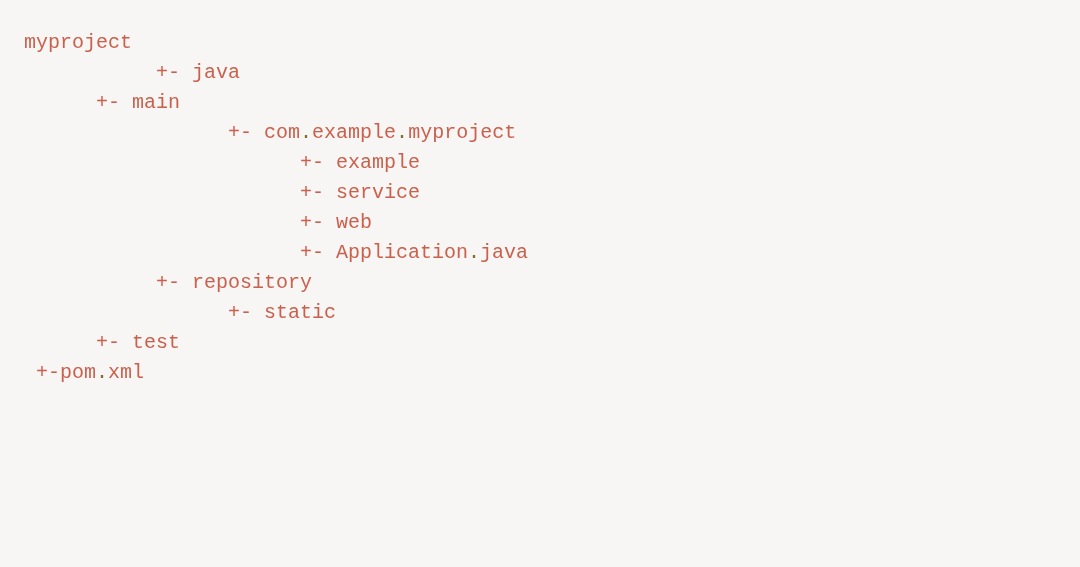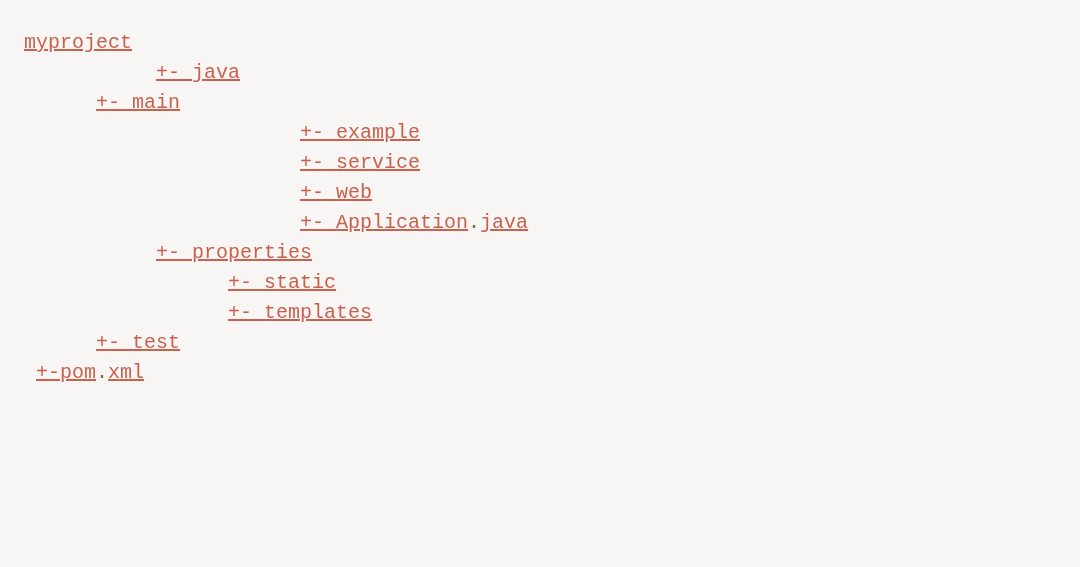--- a/index.html
+++ b/index.html
@@ -7,50 +7,50 @@
       background: #f8f5f5;
       font-family: "Courier New", Courier, monospace;
       font-size: 20px;
       line-height: 1.5;
       padding: 28px 24px;
       width: 1080px;
       height: 567px;
       color: #333;
     }
     .tree-line { white-space: pre; }
-    .orange { color: #c9614c; text-decoration: underline; }
+    .orange { color: #c9614c; }
     .olive  { color: #7c6f2b; }
   </style>
 </head>
 <body>
 
 <div class="tree">
 
   <div class="tree-line"><span class="orange">myproject</span></div>
 
 
   <div class="tree-line"><span>           </span><span class="orange">+- </span><span class="orange">java</span></div>
 
   <div class="tree-line"><span>      </span><span class="orange">+- </span><span class="orange">main</span></div>
 
+  <div class="tree-line"><span>                 </span><span class="orange">+- </span><span class="orange">com</span><span class="olive">.</span><span class="orange">example</span><span class="olive">.</span><span class="orange">myproject</span></div>
 
 
   <div class="tree-line"><span>                       </span><span class="orange">+- </span><span class="orange">example</span></div>
 
 
   <div class="tree-line"><span>                       </span><span class="orange">+- </span><span class="orange">service</span></div>
 
   <div class="tree-line"><span>                       </span><span class="orange">+- </span><span class="orange">web</span></div>
 
   <div class="tree-line"><span>                       </span><span class="orange">+- </span><span class="orange">Application</span><span class="olive">.</span><span class="orange">java</span></div>
 
-  <div class="tree-line"><span>           </span><span class="orange">+- </span><span class="orange">properties</span></div>
+  <div class="tree-line"><span>           </span><span class="orange">+- </span><span class="orange">repository</span></div>
 
   <div class="tree-line"><span>                 </span><span class="orange">+- </span><span class="orange">static</span></div>
 
-  <div class="tree-line"><span>                 </span><span class="orange">+- </span><span class="orange">templates</span></div>
 
 
   <div class="tree-line"><span>      </span><span class="orange">+- </span><span class="orange">test</span></div>
 
   <div class="tree-line"><span> </span><span class="orange">+-</span><span class="orange">pom</span><span class="olive">.</span><span class="orange">xml</span></div>
 
 </div>
 
 </body></html>

